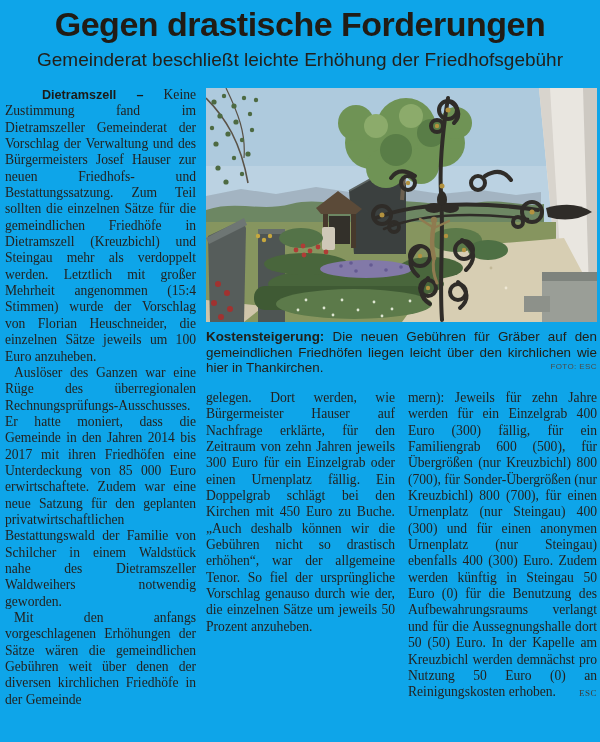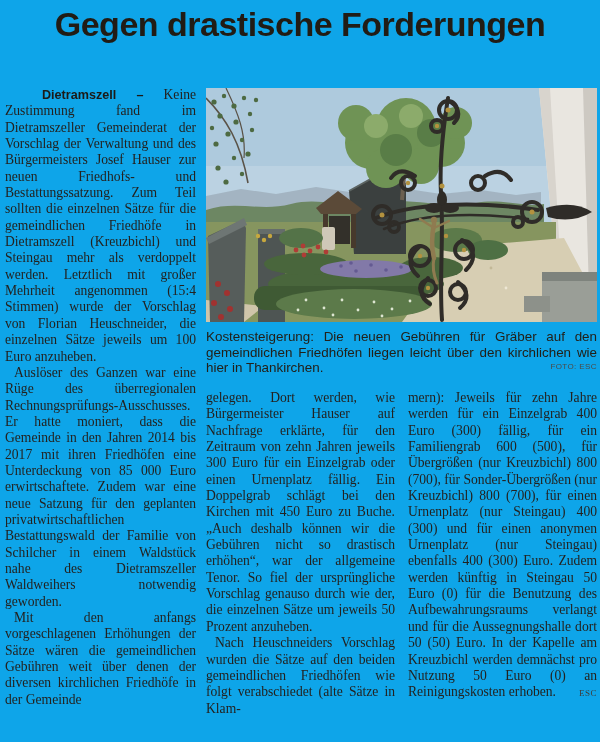--- a/index.html
+++ b/index.html
@@ -38,32 +38,33 @@
     letter-spacing:0.5px;line-height:16.35px;
   }
   
   .photo-block{position:absolute;left:206px;top:88px;width:391px;}
   .photo{display:block;width:391px;height:234px;background:#aecadd;}
   .caption{
     position:relative;margin-top:7px;
     font-family:"Liberation Sans", sans-serif;font-size:13.4px;line-height:15.6px;
     text-align:justify;color:#222019;
   }
-  .caption-lead{font-weight:400;}
+  .caption-lead{font-weight:700;}
   .credit{
     position:absolute;right:0;bottom:1px;
     font-size:8px;color:#4c4a46;letter-spacing:0.4px;
   }
 </style>
 </head>
 <body>
 
 <div class="page">
 
   <div class="headline">Gegen drastische Forderungen</div>
+  <div class="subheadline">Gemeinderat beschließt leichte Erhöhung der Friedhofsgebühr</div>
 
   <div class="col-left bodytext">
     <p><span class="lead-in">Dietramszell –</span> <span>Keine Zustimmung fand im Dietramszeller Gemeinderat der Vorschlag der Verwaltung und des Bürgermeisters Josef Hauser zur neuen Friedhofs- und Bestattungssatzung. Zum Teil sollten die einzelnen Sätze für die gemeindlichen Friedhöfe in Dietramszell (Kreuzbichl) und Steingau mehr als verdoppelt werden. Letztlich mit großer Mehrheit angenommen (15:4 Stimmen) wurde der Vorschlag von Florian Heuschneider, die einzelnen Sätze jeweils um 100 Euro anzuheben.</span></p>
     <p class="indent">Auslöser des Ganzen war eine Rüge des überregionalen Rechnungsprüfungs-Ausschusses. Er hatte moniert, dass die Gemeinde in den Jahren 2014 bis 2017 mit ihren Friedhöfen eine Unterdeckung von 85 000 Euro erwirtschaftete. Zudem war eine neue Satzung für den geplanten privatwirtschaftlichen Bestattungswald der Familie von Schilcher in einem Waldstück nahe des Dietramszeller Waldweihers notwendig geworden.</p>
     <p class="indent">Mit den anfangs vorgeschlagenen Erhöhungen der Sätze wären die gemeindlichen Gebühren weit über denen der diversen kirchlichen Friedhöfe in der Gemeinde</p>
   </div>
 
   <div class="photo-block">
     <svg class="photo" viewBox="0 0 391 234" preserveAspectRatio="none">
 
@@ -265,20 +266,19 @@
     <div class="caption">
       <span class="caption-lead">Kostensteigerung:</span>
       <span>Die neuen Gebühren für Gräber auf den gemeindlichen Friedhöfen liegen leicht über den kirchlichen wie hier in Thankirchen.</span>
       <span class="credit">FOTO: ESC</span>
     </div>
   </div>
 
   <div class="cont-cols">
     <div class="cont-col bodytext">
       <p>gelegen. Dort werden, wie Bürgermeister Hauser auf Nachfrage erklärte, für den Zeitraum von zehn Jahren jeweils 300 Euro für ein Einzelgrab oder einen Urnenplatz fällig. Ein Doppelgrab schlägt bei den Kirchen mit 450 Euro zu Buche. „Auch deshalb können wir die Gebühren nicht so drastisch erhöhen“, war der allgemeine Tenor. So fiel der ursprüngliche Vorschlag genauso durch wie der, die einzelnen Sätze um jeweils 50 Prozent anzuheben.</p>
-      <p class="indent">Nach Heuschneiders Vorschlag wurden die Sätze auf den beiden gemeindlichen Friedhöfen wie folgt verabschiedet (alte Sätze in Klam-</p>
     </div>
     <div class="cont-col bodytext">
       <p><span>mern): Jeweils für zehn Jahre werden für ein Einzelgrab 400 Euro (300) fällig, für ein Familiengrab 600 (500), für Übergrößen (nur Kreuzbichl) 800 (700), für Sonder-Übergrößen (nur Kreuzbichl) 800 (700), für einen Urnenplatz (nur Steingau) 400 (300) und für einen anonymen Urnenplatz (nur Steingau) ebenfalls 400 (300) Euro. Zudem werden künftig in Steingau 50 Euro (0) für die Benutzung des Aufbewahrungsraums verlangt und für die Aussegnungshalle dort 50 (50) Euro. In der Kapelle am Kreuzbichl werden demnächst pro Nutzung 50 Euro (0) an Reinigungskosten erhoben.</span><span class="sig">esc</span></p>
     </div>
   </div>
 
 </div>
 
 </body></html>

